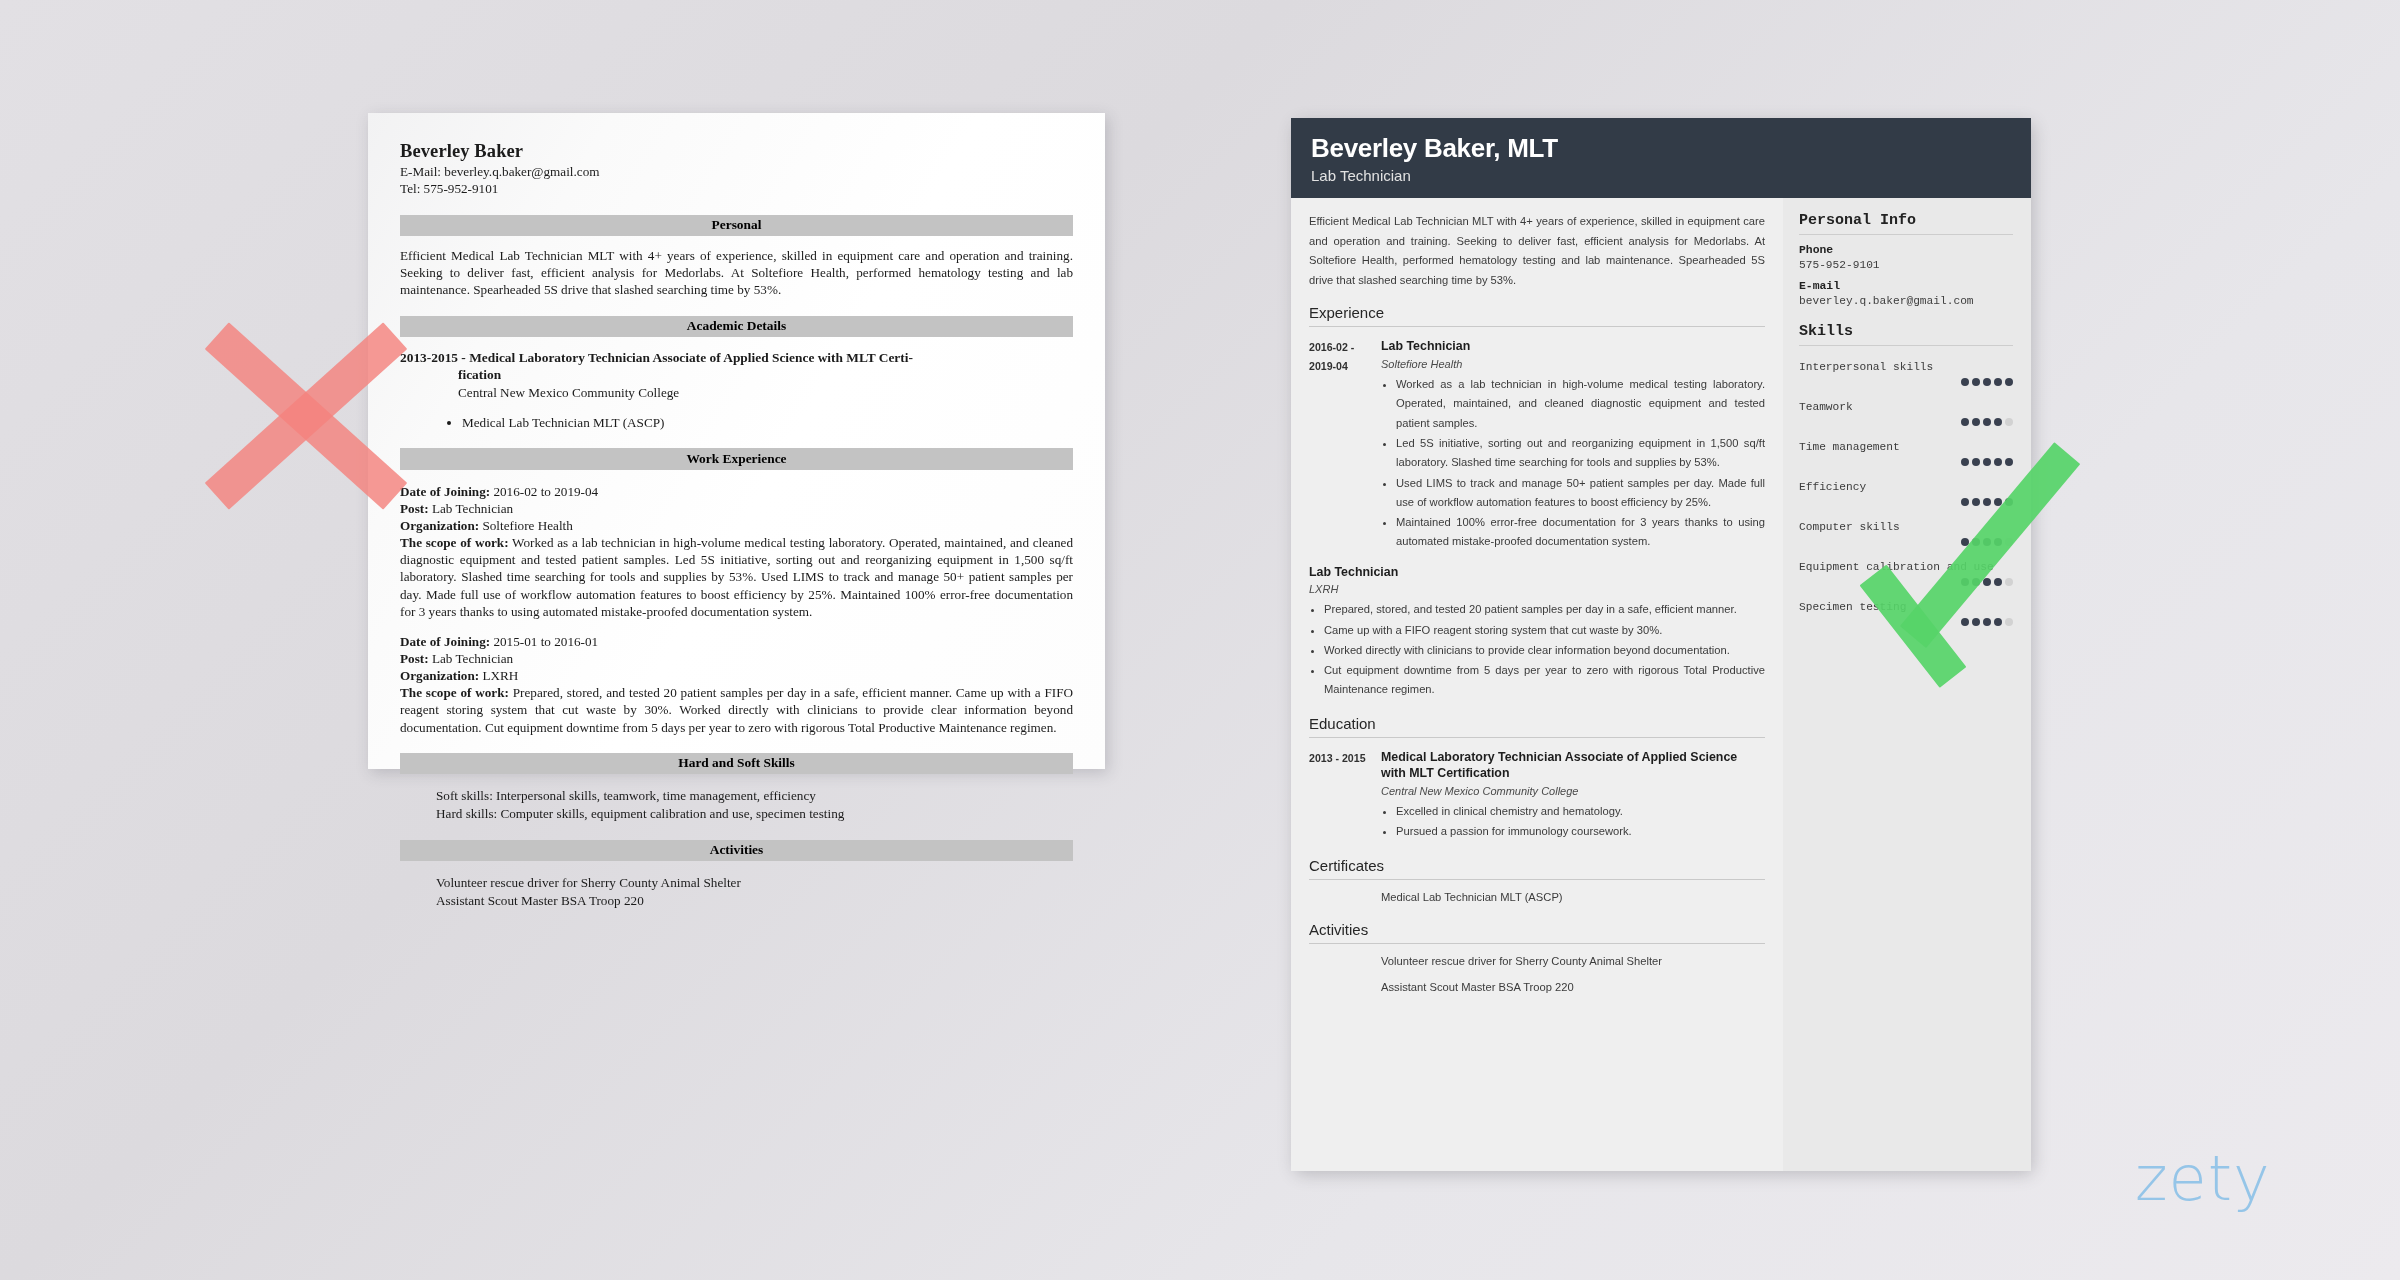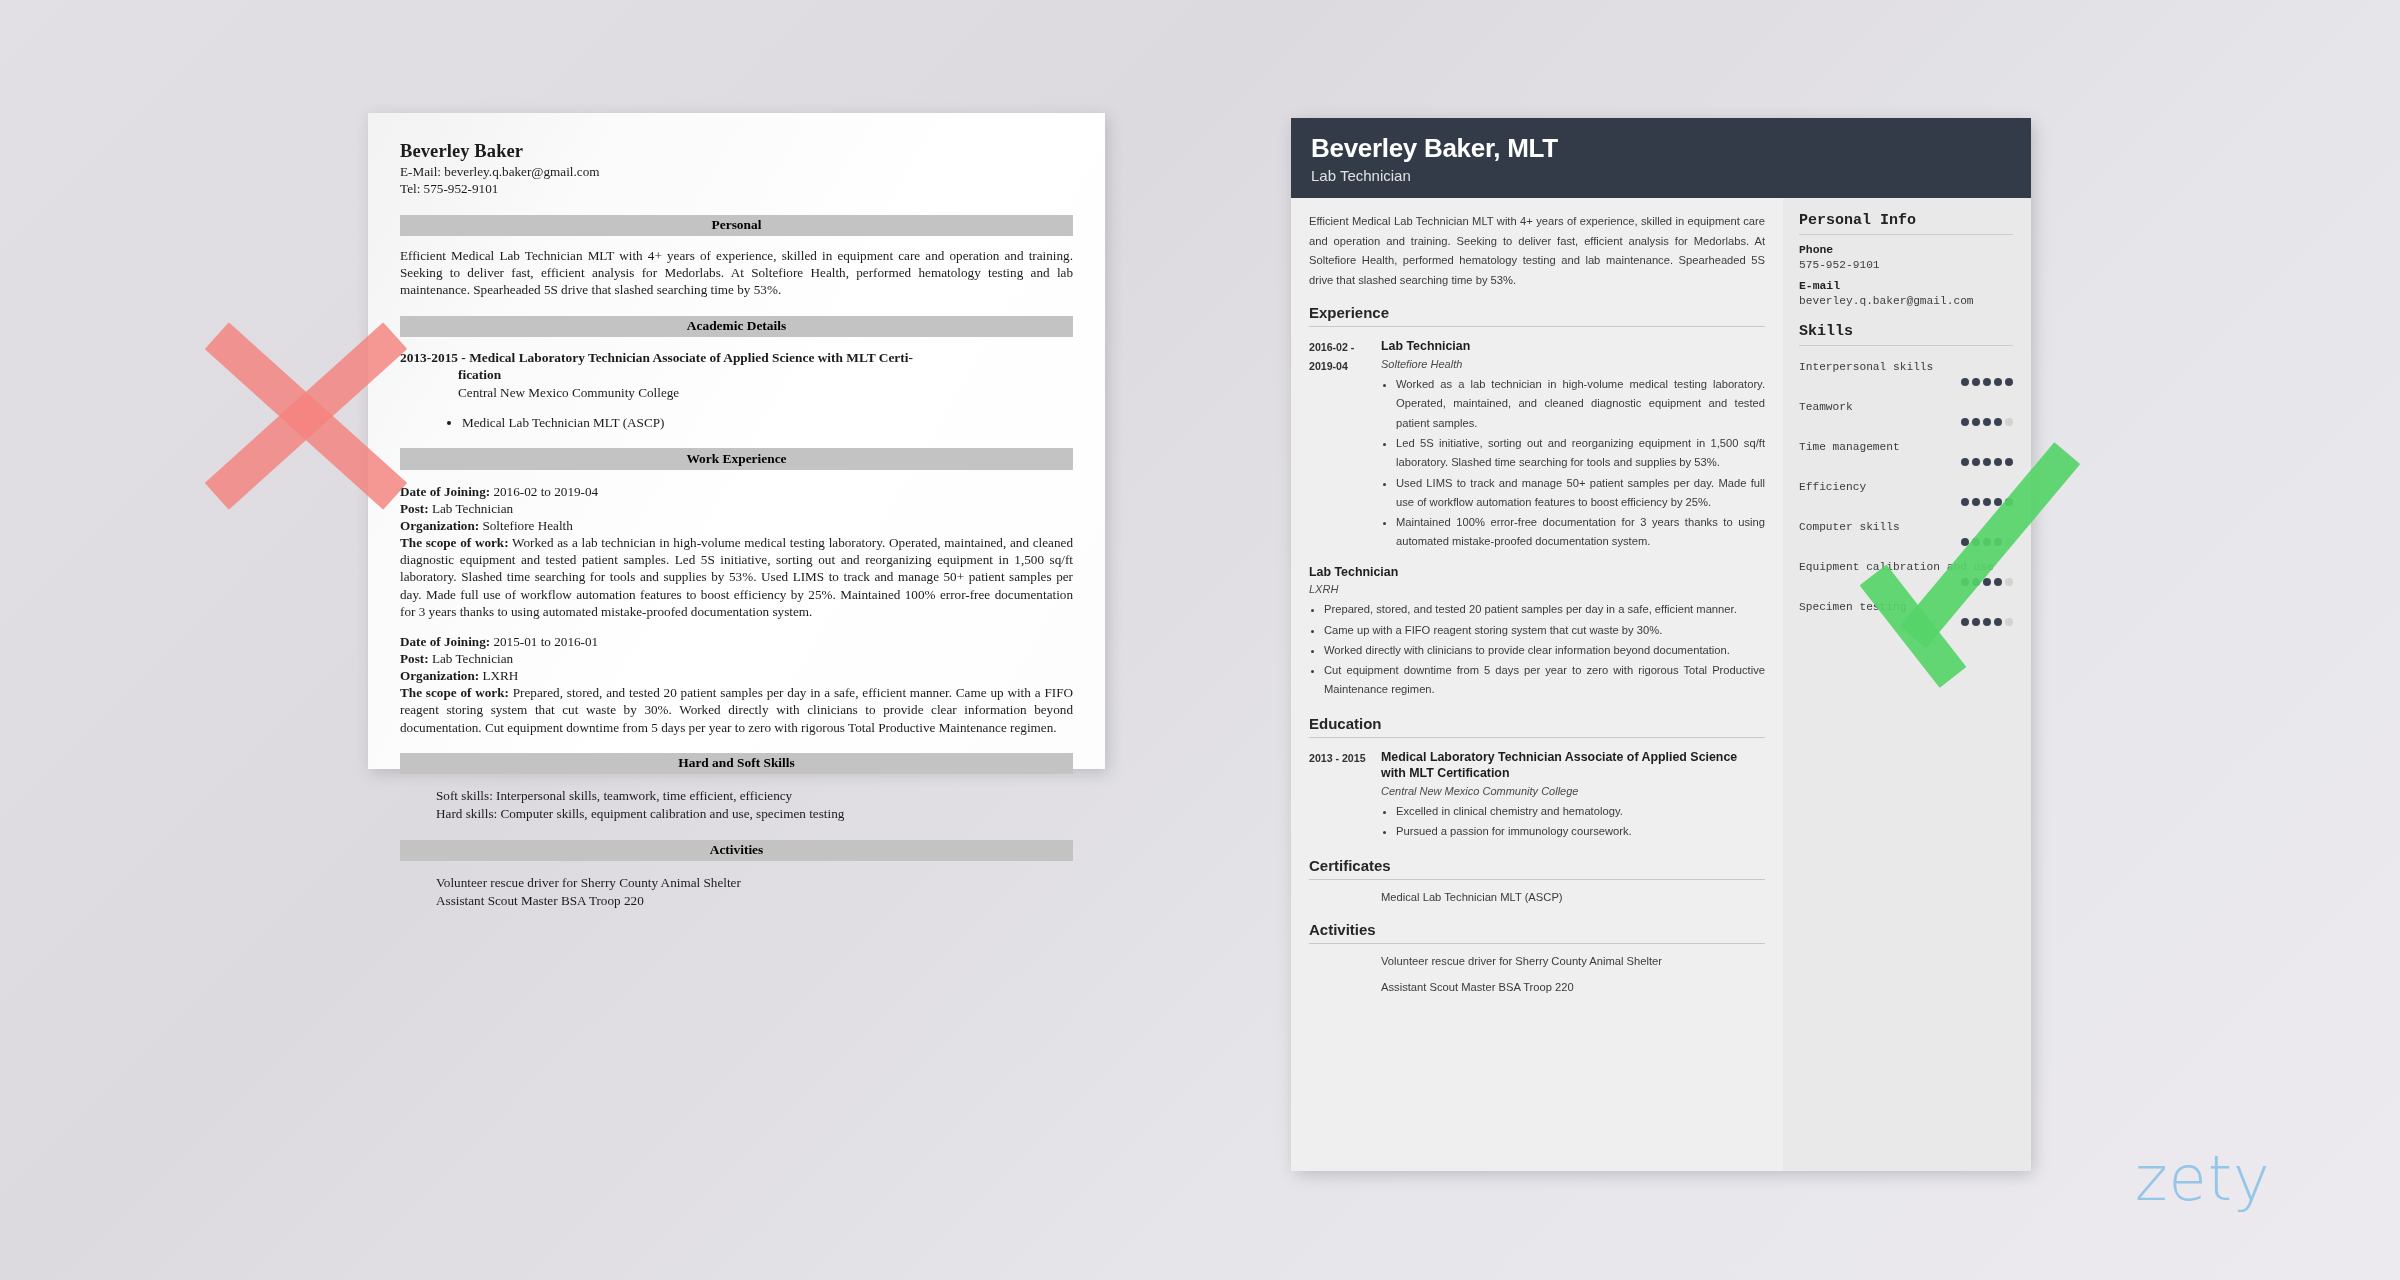--- a/index.html
+++ b/index.html
@@ -45,21 +45,21 @@
     display:flex;flex-direction:column;
     font-family:"Liberation Sans",sans-serif;color:#2e2e2e;border-radius:10px;
   }
   .g-header{background:#323b47;color:#fff;padding:16px 20px 14px 20px;}
   .g-name{font-size:26px;font-weight:bold;letter-spacing:-.3px;line-height:1.08;}
   .g-role{font-size:15px;font-weight:normal;color:#e2e2e2;margin-top:5px;}
   .g-cols{display:flex;flex:1;min-height:0;}
   .g-main{width:492px;box-sizing:border-box;padding:14px 18px 14px 18px;background:#efefef;}
   .g-side{flex:1;box-sizing:border-box;padding:14px 18px 20px 16px;background:#e9e9e9;font-family:Liberation Mono, monospace;}
   .g-summary{font-size:11.2px;line-height:1.75;text-align:justify;color:#3b3b3b;}
-  .g-sec{font-size:15px;font-weight:bold;color:#262626;margin:14px 0 0 0;}
+  .g-sec{font-size:15px;font-weight:normal;color:#262626;margin:14px 0 0 0;}
   .g-sec-rule{border-bottom:1px solid #c9c9c9;margin-top:5px;}
   .g-entry{display:flex;margin-top:11px;}
   .g-dates{width:72px;flex:0 0 72px;font-size:10.6px;font-weight:bold;color:#303030;line-height:1.75;}
   .g-detail{flex:1;}
   .g-title{font-size:12.4px;font-weight:bold;color:#1d1d1d;line-height:1.35;}
   .g-org{font-size:11px;font-style:italic;color:#4a4a4a;margin-top:3px;}
   .g-bullets{margin:5px 0 0 0;padding:0 0 0 15px;}
   .g-bullets li{font-size:11.2px;line-height:1.72;text-align:justify;color:#3b3b3b;margin-bottom:1px;}
   .g-plain{font-size:11.2px;color:#3b3b3b;margin-top:9px;padding-left:72px;line-height:1.6;}
   .g-side-h{font-size:15px;font-weight:bold;color:#222;}
@@ -125,21 +125,21 @@
 
     <div class="bad-job">
       <div><span class="lbl">Date of Joining:</span><span> 2015-01 to 2016-01</span></div>
       <div><span class="lbl">Post:</span><span> Lab Technician</span></div>
       <div><span class="lbl">Organization:</span><span> LXRH</span></div>
       <p class="scope"><span class="lbl">The scope of work:</span><span> Prepared, stored, and tested 20 patient samples per day in a safe, efficient manner. Came up with a FIFO reagent storing system that cut waste by 30%. Worked directly with clinicians to provide clear information beyond documentation. Cut equipment downtime from 5 days per year to zero with rigorous Total Productive Maintenance regimen.</span></p>
     </div>
 
     <div class="bad-bar">Hard and Soft Skills</div>
     <div class="bad-skills">
-      <div>Soft skills: Interpersonal skills, teamwork, time efficient, efficiency</div>
+      <div>Soft skills: Interpersonal skills, teamwork, time management, efficiency</div>
       <div>Hard skills: Computer skills, equipment calibration and use, specimen testing</div>
     </div>
 
     <div class="bad-bar">Activities</div>
     <div class="bad-acts">
       <div>Volunteer rescue driver for Sherry County Animal Shelter</div>
       <div>Assistant Scout Master BSA Troop 220</div>
     </div>
   </div>
 </div>

